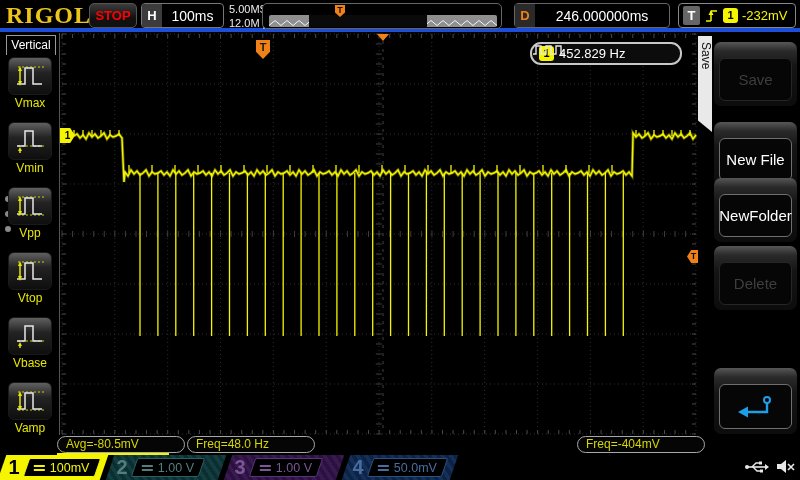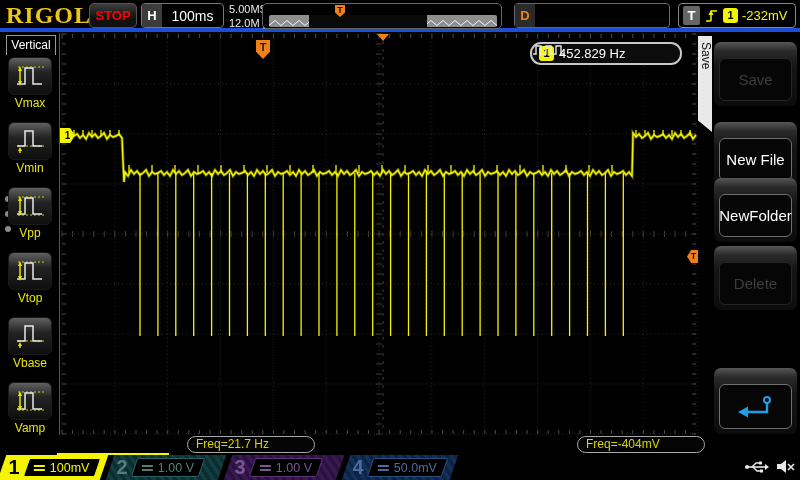--- a/index.html
+++ b/index.html
@@ -89,20 +89,21 @@
       <div class="pstrip">
         <div class="pwin"></div>
         <svg id="pvwave" width="228" height="12">
             <path d="M0 9 L0 8.5 L6 3.5 L12 8.5 L18 3.5 L24 8.5 L30 3.5 L36 8.5 L42 3.5 L48 8.5 L54 3.5 L60 8.5 L66 3.5 L72 8.5 L78 3.5 L84 8.5 L90 3.5 L96 8.5 L102 3.5 L108 8.5 L114 3.5 L120 8.5 L126 3.5 L132 8.5 L138 3.5 L144 8.5 L150 3.5 L156 8.5 L162 3.5 L168 8.5 L174 3.5 L180 8.5 L186 3.5 L192 8.5 L198 3.5 L204 8.5 L210 3.5 L216 8.5 L222 3.5 L228 8.5" stroke="#f5f5f5" stroke-width="1" fill="none"></path>
           </svg>
       </div>
       <div class="pT">T</div>
     </div>
     <div class="dbox">
       <span class="dl">D</span>
+      <span class="dv">246.000000ms</span>
     </div>
     <div class="tbox">
       <span class="tl">T</span>
       <svg width="15" height="18">
         <path d="M2,14 H7 M7,14 V4 M7,4 H13" stroke="#f5f500" stroke-width="1.5" fill="none"></path>
         <path d="M7,3 L4.5,8 L9.5,8 Z" fill="#f5f500"></path>
       </svg>
       <span class="badge1">1</span>
       <span class="tv">-232mV</span>
     </div>
@@ -550,21 +551,22 @@
         <svg width="40" height="24">
           <circle cx="31" cy="5" r="3" fill="none" stroke="#1d9fe8" stroke-width="2"></circle>
           <path d="M31,8 V17 H11" fill="none" stroke="#1d9fe8" stroke-width="2.4"></path>
           <path d="M12,17 L12,11.5 L2,17 L12,22.5 Z" fill="#1d9fe8"></path>
         </svg>
       </div>
     </div>
   </div>
 
   <div class="measbar">
-    <div class="mbox" style="left:187px">Freq=21.7 Hz</div>
+    <div class="mbox" style="left:57px">Avg=-80.5mV</div>
+    <div class="mbox" style="left:187px">Freq=48.0 Hz</div>
     <div class="mbox" style="left:577px">Freq=-404mV</div>
     <div class="mline"></div>
   </div>
 
   <div class="chbar">
     <div class="ch" style="left:2px;width:102px;background:#f5f500;color:#000">
       <span class="num">1</span>
       <div class="val" style="border:1.5px solid #f5f500;color:#f5f500">
         <div class="vin">
           <span class="dc">

